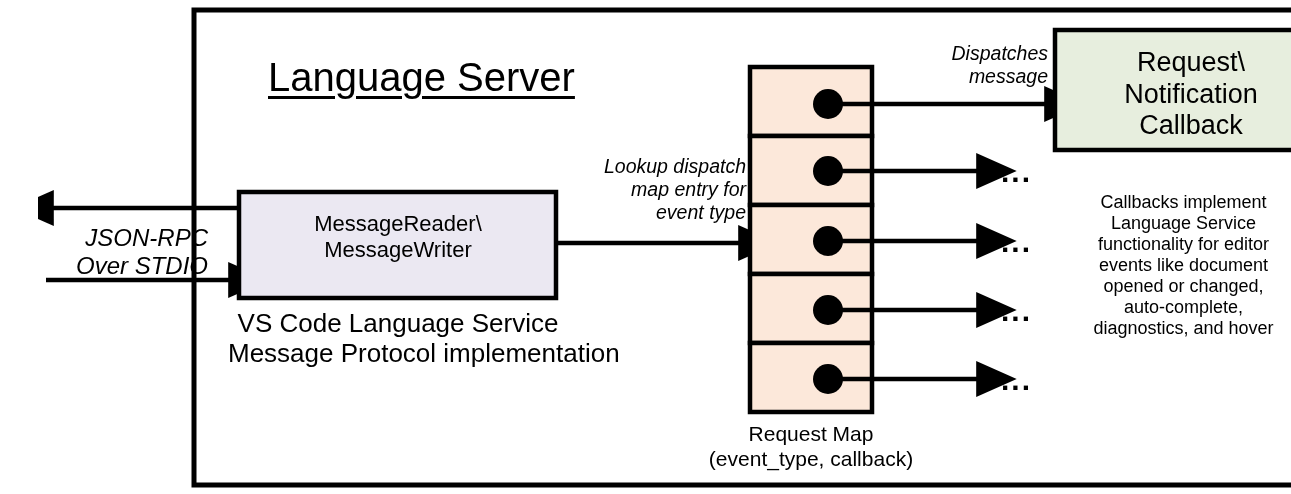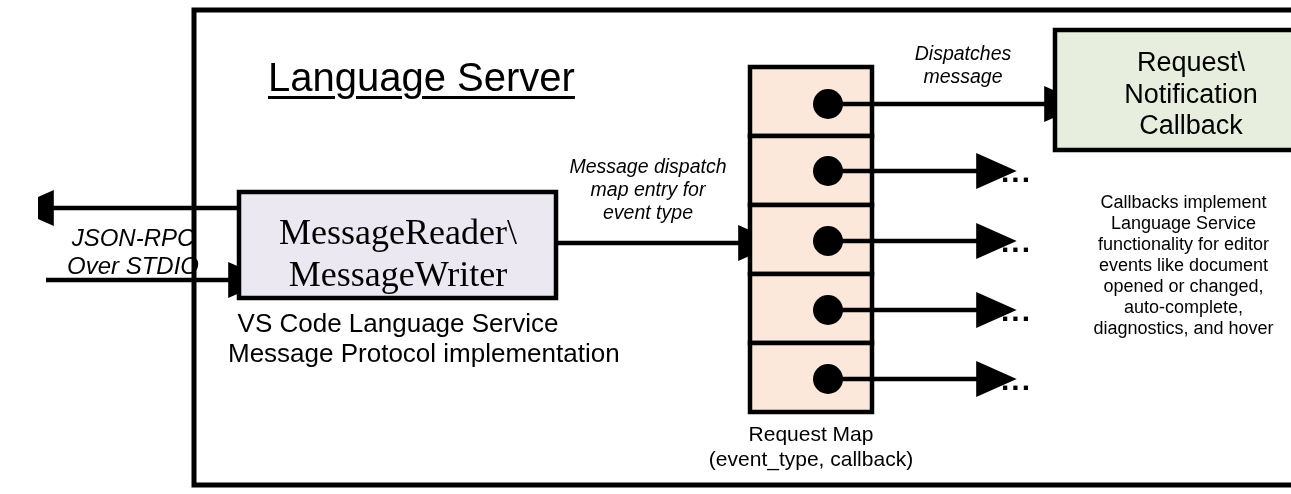--- a/index.html
+++ b/index.html
@@ -23,35 +23,34 @@
     width: 1291px;
     height: 494px;
   }
   .txt {
     position: absolute;
     color: #000000;
     line-height: 1.17;
     text-align: center;
     white-space: pre;
   }
-  .italic { font-style: italic; }
+  .italic { font-style: italic; text-align: right; }
 
   
   #title-text {
     left: 230px; top: 54px; width: 340px;
     font-size: 40px;
     text-align: left;
     text-decoration: underline;
     text-underline-offset: 5px;
     text-decoration-thickness: 3px;
   }
   #reader-box-label {
     left: 202px; top: 211px; width: 316px;
-    font-size: 36px;
-    font-family: Liberation Serif, serif;
+    font-size: 22px;
   }
   #reader-caption {
     left: 190px; top: 308px; width: 340px;
     font-size: 26px;
   }
   #jsonrpc-label {
     left: 20px; top: 224px; width: 150px;
     font-size: 24px;
   }
   #lookup-label {
@@ -137,21 +136,21 @@
 
   <div class="txt" id="reader-box-label">MessageReader\
 MessageWriter</div>
 
   <div class="txt" id="reader-caption">VS Code Language Service
 Message Protocol implementation</div>
 
   <div class="txt italic" id="jsonrpc-label">JSON-RPC
 Over STDIO</div>
 
-  <div class="txt italic" id="lookup-label">Message dispatch
+  <div class="txt italic" id="lookup-label">Lookup dispatch
 map entry for
 event type</div>
 
   <div class="txt italic" id="dispatches-label">Dispatches
 message</div>
 
   <div class="txt" id="dispatchmap-caption">Request Map
 (event_type, callback)</div>
 
   <div class="txt" id="callback-box-label">Request\

